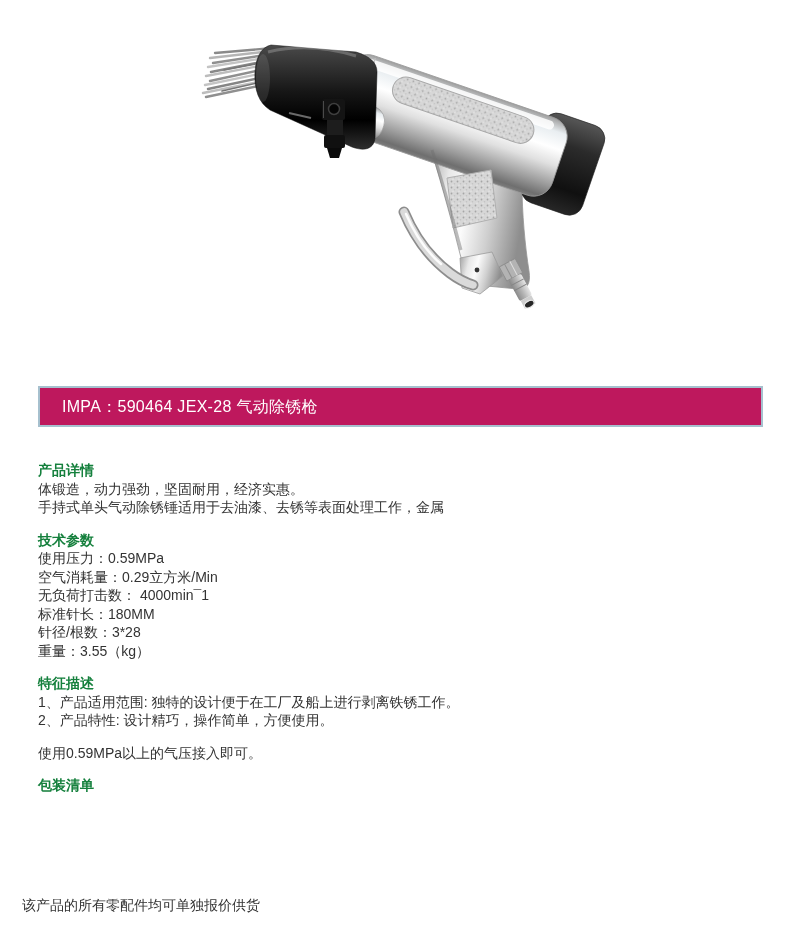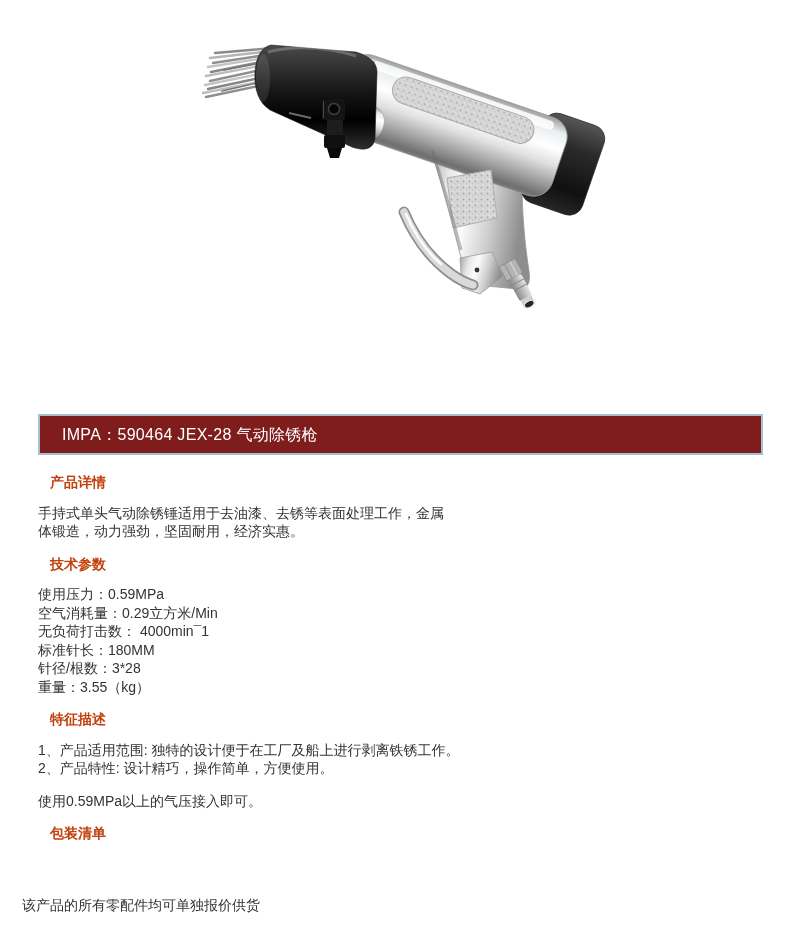--- a/index.html
+++ b/index.html
@@ -15,22 +15,22 @@
     color:#ffffff;font-size:16px;line-height:37px;
     padding-left:22px;letter-spacing:0.3px;
     white-space:nowrap;overflow:hidden;
   }
   .content{
     position:absolute;left:38px;top:461px;width:720px;
     font-size:14px;
   }
   .section{margin:0 0 14px 0;}
   .section h3{
-    margin:12px;padding:0;font-size:14px;font-weight:bold;
-    line-height:18.5px;color:#c2410c;
+    margin:0;padding:0;font-size:14px;font-weight:bold;
+    line-height:18.5px;color:#15803d;
   }
   .section p{
     margin:0;padding:0;font-size:14px;line-height:18.5px;color:#333333;
   }
   .footer-note{
     position:absolute;left:22px;top:897px;font-size:14px;color:#333333;
   }
 </style>
 </head>
 <body style="color: rgb(51, 51, 51);">
@@ -147,29 +147,29 @@
   <g>
     <rect x="322" y="99" width="23" height="21" rx="2" fill="#141414"></rect>
     <circle cx="334" cy="109" r="5.5" fill="#050505" stroke="#3f3f3f" stroke-width="1.5"></circle>
     <line x1="323.5" y1="101" x2="323.5" y2="118" stroke="#4a4a4a" stroke-width="1"></line>
     <rect x="327" y="120" width="16" height="15" fill="#1d1d1d"></rect>
     <rect x="324" y="135" width="21" height="13" rx="2" fill="#101010"></rect>
     <path d="M 327,148 L 342,148 L 339,158 L 330,158 Z" fill="#0a0a0a"></path>
   </g>
 </svg>
 
-<div class="title-bar" style="background-color: #7f1d1d; border-color: rgb(166, 192, 206); margin-top: 28px;">
+<div class="title-bar" style="background-color: #be185d; border-color: rgb(166, 192, 206);">
   <span>IMPA：590464 JEX-28  气动除锈枪</span>
 </div>
 
 <div class="content">
     <div class="section">
       <h3>产品详情</h3>
+      <p>体锻造，动力强劲，坚固耐用，经济实惠。</p>
       <p>手持式单头气动除锈锤适用于去油漆、去锈等表面处理工作，金属</p>
-      <p>体锻造，动力强劲，坚固耐用，经济实惠。</p>
     </div>
     <div class="section">
       <h3>技术参数</h3>
       <p>使用压力：0.59MPa</p>
       <p>空气消耗量：0.29立方米/Min</p>
       <p>无负荷打击数： 4000min¯1</p>
       <p>标准针长：180MM</p>
       <p>针径/根数：3*28</p>
       <p>重量：3.55（kg）</p>
     </div>

